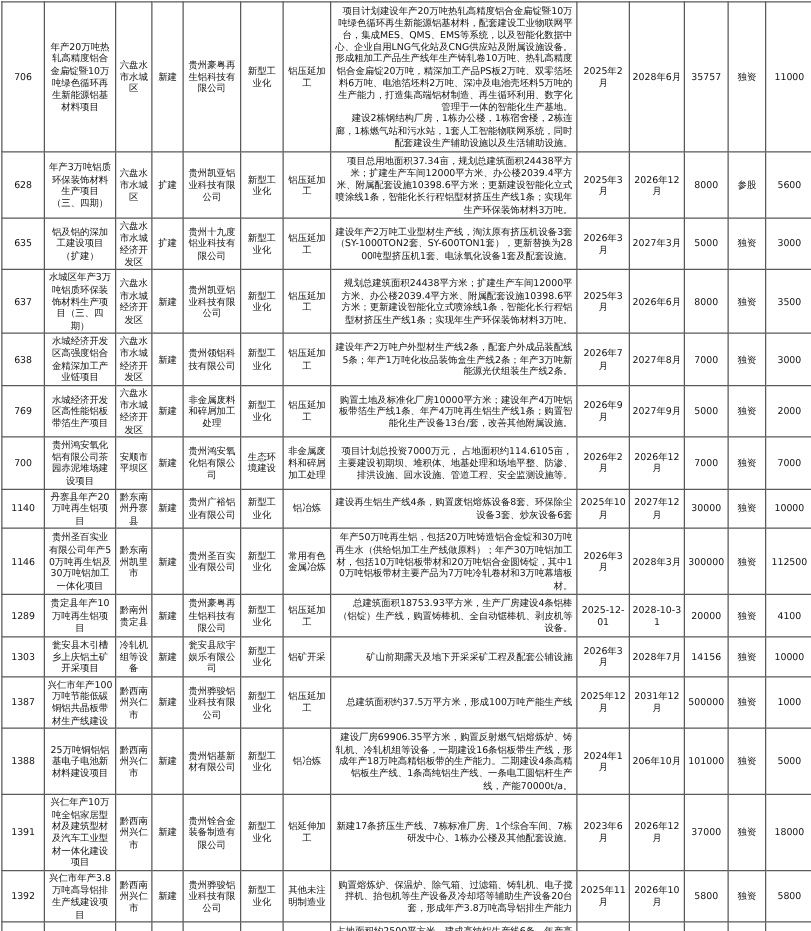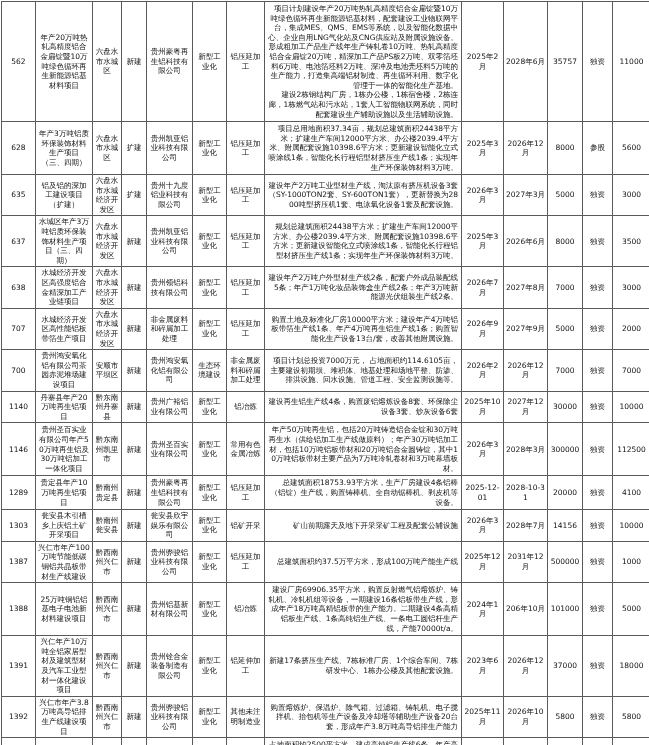--- a/index.html
+++ b/index.html
@@ -76,21 +76,21 @@
       <col class="c-subcategory">
       <col class="c-description">
       <col class="c-start">
       <col class="c-end">
       <col class="c-total">
       <col class="c-funding">
       <col class="c-annual">
     </colgroup>
     <tbody>
         <tr>
-          <td class="col-id">562</td>
+          <td class="col-id">706</td>
           <td class="col-project_name">年产20万吨热轧高精度铝合金扁锭暨10万吨绿色循环再生新能源铝基材料项目</td>
           <td class="col-location">六盘水市水城区</td>
           <td class="col-build_type">新建</td>
           <td class="col-company">贵州豪粤再生铝科技有限公司</td>
           <td class="col-category">新型工业化</td>
           <td class="col-subcategory">铝压延加工</td>
           <td class="col-description">项目计划建设年产20万吨热轧高精度铝合金扁锭暨10万吨绿色循环再生新能源铝基材料，配套建设工业物联网平台，集成MES、QMS、EMS等系统，以及智能化数据中心、企业自用LNG气化站及CNG供应站及附属设施设备。形成粗加工产品生产线年生产铸轧卷10万吨、热轧高精度铝合金扁锭20万吨，精深加工产品PS板2万吨、双零箔坯料6万吨、电池箔坯料2万吨、深冲及电池壳坯料5万吨的生产能力，打造集高端铝材制造、再生循环利用、数字化管理于一体的智能化生产基地。
 建设2栋钢结构厂房，1栋办公楼，1栋宿舍楼，2栋连廊，1栋燃气站和污水站，1套人工智能物联网系统，同时配套建设生产辅助设施以及生活辅助设施。</td>
           <td class="col-start_date">2025年2月</td>
           <td class="col-end_date">2028年6月</td>
@@ -152,21 +152,21 @@
           <td class="col-category">新型工业化</td>
           <td class="col-subcategory">铝压延加工</td>
           <td class="col-description">建设年产2万吨户外型材生产线2条，配套户外成品装配线5条；年产1万吨化妆品装饰盒生产线2条；年产3万吨新能源光伏组装生产线2条。</td>
           <td class="col-start_date">2026年7月</td>
           <td class="col-end_date">2027年8月</td>
           <td class="col-total_investment">7000</td>
           <td class="col-funding_type">独资</td>
           <td class="col-annual_investment">3000</td>
         </tr>
         <tr>
-          <td class="col-id">707</td>
+          <td class="col-id">769</td>
           <td class="col-project_name">水城经济开发区高性能铝板带箔生产项目</td>
           <td class="col-location">六盘水市水城经济开发区</td>
           <td class="col-build_type">新建</td>
           <td class="col-company">非金属废料和碎屑加工处理</td>
           <td class="col-category">新型工业化</td>
           <td class="col-subcategory">铝压延加工</td>
           <td class="col-description">购置土地及标准化厂房10000平方米；建设年产4万吨铝板带箔生产线1条、年产4万吨再生铝生产线1条；购置智能化生产设备13台/套，改善其他附属设施。</td>
           <td class="col-start_date">2026年9月</td>
           <td class="col-end_date">2027年9月</td>
           <td class="col-total_investment">5000</td>
@@ -229,21 +229,21 @@
           <td class="col-description">总建筑面积18753.93平方米，生产厂房建设4条铝棒（铝锭）生产线，购置铸棒机、全自动锯棒机、剥皮机等设备。</td>
           <td class="col-start_date">2025-12-01</td>
           <td class="col-end_date">2028-10-31</td>
           <td class="col-total_investment">20000</td>
           <td class="col-funding_type">独资</td>
           <td class="col-annual_investment">4100</td>
         </tr>
         <tr>
           <td class="col-id">1303</td>
           <td class="col-project_name">瓮安县木引槽乡上庆铝土矿开采项目</td>
-          <td class="col-location">黔南州瓮安县</td>
+          <td class="col-location">冷轧机组等设备</td>
           <td class="col-build_type">新建</td>
           <td class="col-company">瓮安县欣宇娱乐有限公司</td>
           <td class="col-category">新型工业化</td>
           <td class="col-subcategory">铝矿开采</td>
           <td class="col-description">矿山前期露天及地下开采采矿工程及配套公辅设施</td>
           <td class="col-start_date">2026年3月</td>
           <td class="col-end_date">2028年7月</td>
           <td class="col-total_investment">14156</td>
           <td class="col-funding_type">独资</td>
           <td class="col-annual_investment">10000</td>

